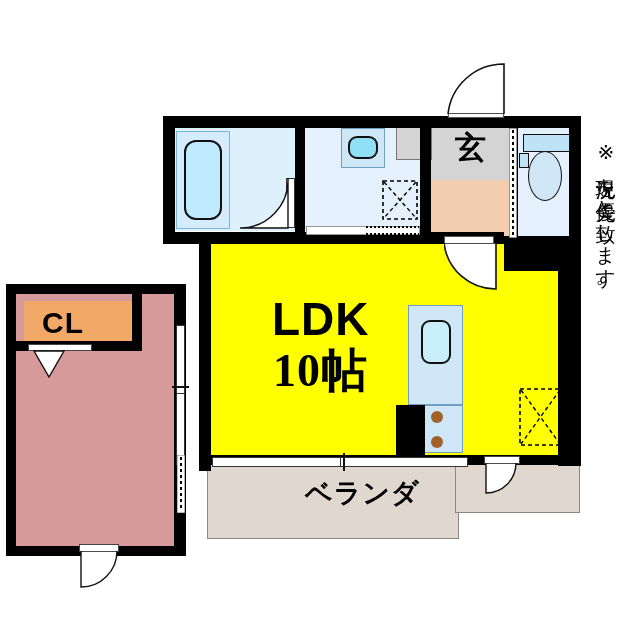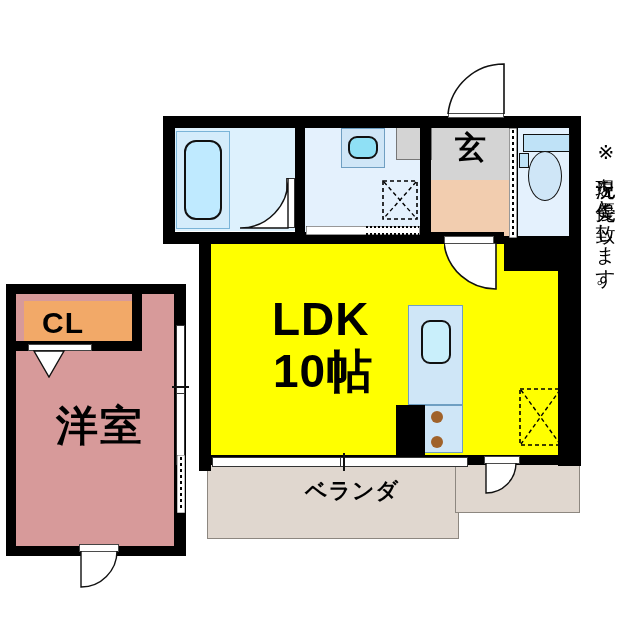--- a/index.html
+++ b/index.html
@@ -149,25 +149,24 @@
   <svg class="abs" style="left:509px;top:128px;" width="8" height="110" viewBox="0 0 8 110">
     <rect x="0" y="0" width="8" height="110" fill="#ffffff" stroke="#333" stroke-width="1"></rect>
     <line x1="4" y1="2" x2="4" y2="108" stroke="#000" stroke-width="2" stroke-dasharray="3,3"></line>
   </svg>
   <svg class="abs" style="left:177px;top:455px;" width="8" height="58" viewBox="0 0 8 58">
     <rect x="0" y="0" width="8" height="58" fill="#ffffff" stroke="#555" stroke-width="0.8"></rect>
     <line x1="4" y1="2" x2="4" y2="56" stroke="#000" stroke-width="2" stroke-dasharray="3,3"></line>
   </svg>
 
   <div class="lbl" style="left:272px;top:296px;font-size:46px;letter-spacing:1px;">LDK</div>
-  <div class="lbl" style="left:273px;top:348px;font-size:46px;letter-spacing:1px;">10帖</div>
+  <div class="lbl" style="left:273px;top:348px;font-size:46px;letter-spacing:1px;font-family:Liberation Serif, serif;">10帖</div>
 
-  <div class="lbl" style="left:56px;top:405px;font-size:42px;letter-spacing:2px;">洋室</div>
 
   <div class="lbl" style="left:42px;top:308px;font-size:30px;letter-spacing:1px;">CL</div>
 
-  <div class="lbl" style="left:305px;top:480px;font-size:22px;letter-spacing:1px;">ベランダ</div>
+  <div class="lbl" style="left:305px;top:480px;font-size:27px;letter-spacing:1px;">ベランダ</div>
 
   <div class="lbl" style="left:455px;top:132px;font-size:31px;">玄</div>
 
   <div class="note" style="left:595px;top:140px;height:300px;">※現況を優先と致します。</div>
 
 </div>
 
 </body></html>

